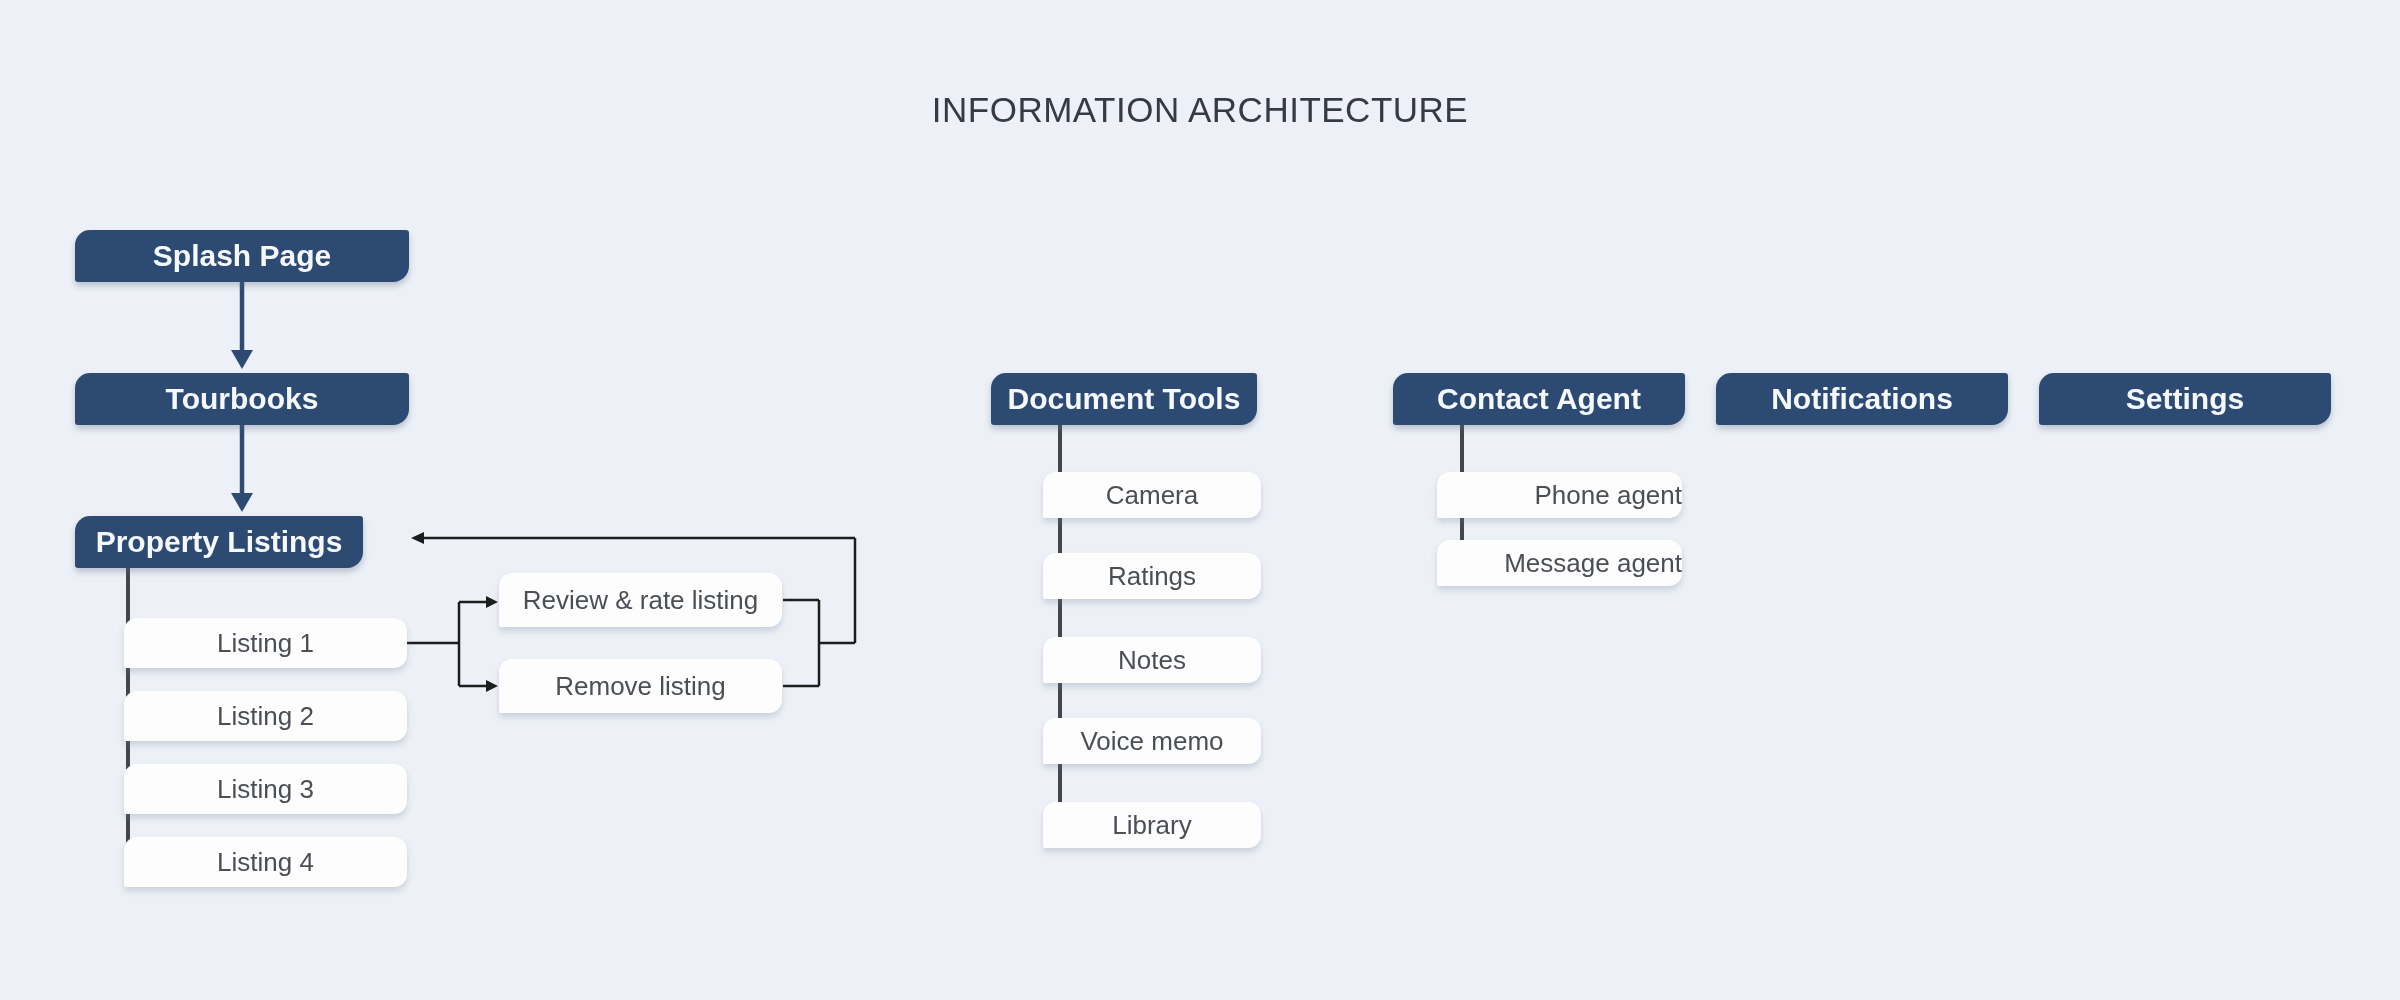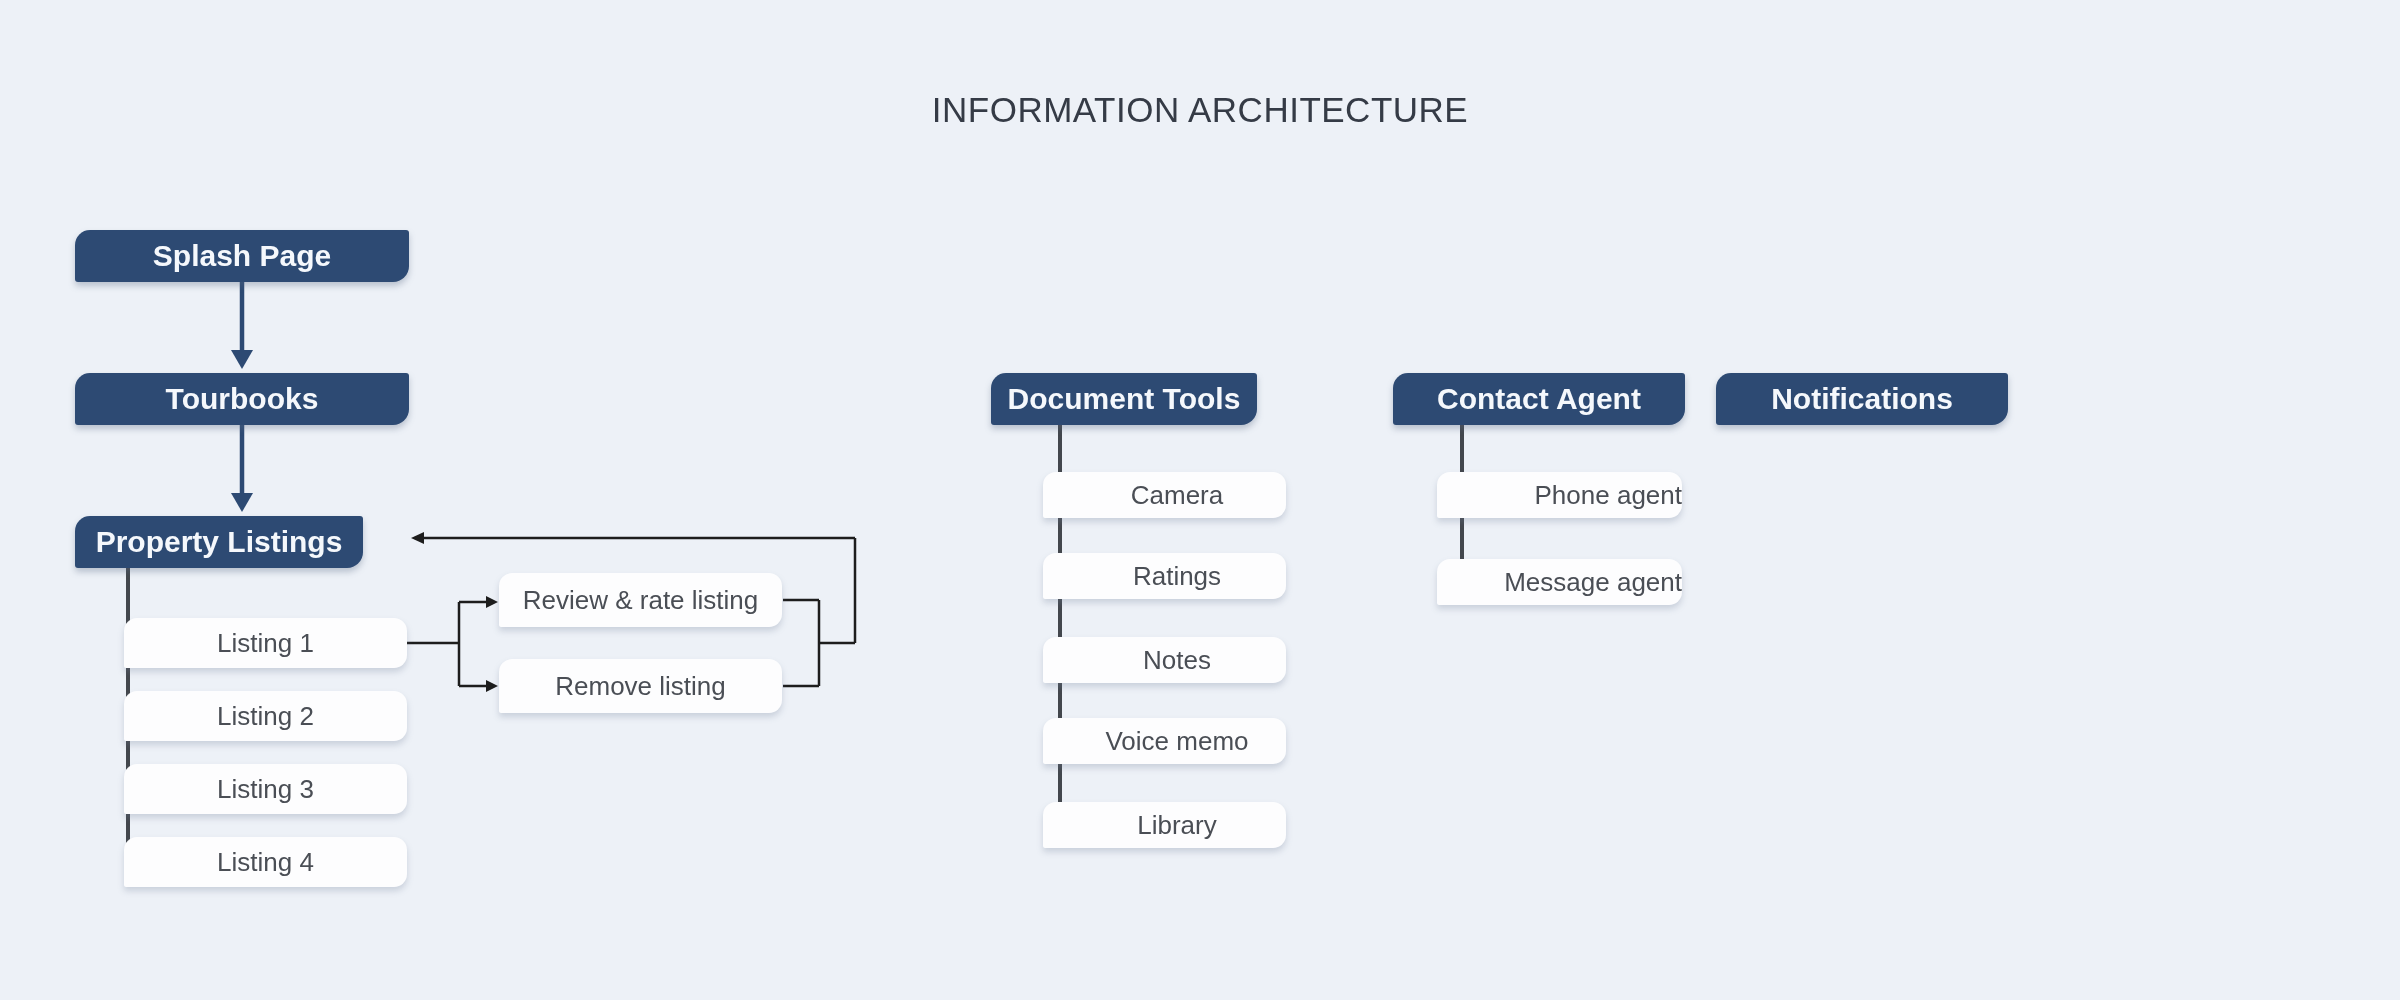--- a/index.html
+++ b/index.html
@@ -33,21 +33,21 @@
   .white-box{
     position:absolute;background:#fdfdfe;
     color:var(--child-text,#4a4e55);
     font-size:26px;font-weight:400;text-align:center;
     border-radius:13px 13px 13px 2px;
     box-shadow:0 4px 6px rgba(110,125,150,.28);
     z-index:2;white-space:nowrap;
   }
   .listing{width:283px;height:50px;line-height:50px;}
   .action{width:283px;height:54px;line-height:54px;}
-  .doc-child{width:218px;height:46px;line-height:46px;padding-left:25px;}
+  .doc-child{width:218px;height:46px;line-height:46px;}
   .contact-child{width:245px;height:46px;line-height:46px;text-align:right;}
 </style>
 </head>
 <body style="background: rgb(237, 241, 247);">
 
 <div class="canvas">
 
   <div class="title">INFORMATION ARCHITECTURE</div>
 
   <svg class="connectors" width="2400" height="1000" viewBox="0 0 2400 1000">
@@ -97,17 +97,18 @@
 
   <div class="navy-box" style="left:991px;top:373px;width:266px">Document Tools</div>
   <div class="white-box doc-child" style="left:1043px;top:472px">Camera</div>
   <div class="white-box doc-child" style="left:1043px;top:553px">Ratings</div>
   <div class="white-box doc-child" style="left:1043px;top:637px">Notes</div>
   <div class="white-box doc-child" style="left:1043px;top:718px">Voice memo</div>
   <div class="white-box doc-child" style="left:1043px;top:802px">Library</div>
 
   <div class="navy-box" style="left:1393px;top:373px;width:292px">Contact Agent</div>
   <div class="white-box contact-child" style="left:1437px;top:472px">Phone agent</div>
-  <div class="white-box contact-child" style="left:1437px;top:559px">Message agent</div>
+  <div class="white-box contact-child" style="left:1437px;top:540px">Message agent</div>
 
   <div class="navy-box" style="left:1716px;top:373px;width:292px">Notifications</div>
+  <div class="navy-box" style="left:2039px;top:373px;width:292px">Settings</div>
 
 </div>
 
 </body></html>

